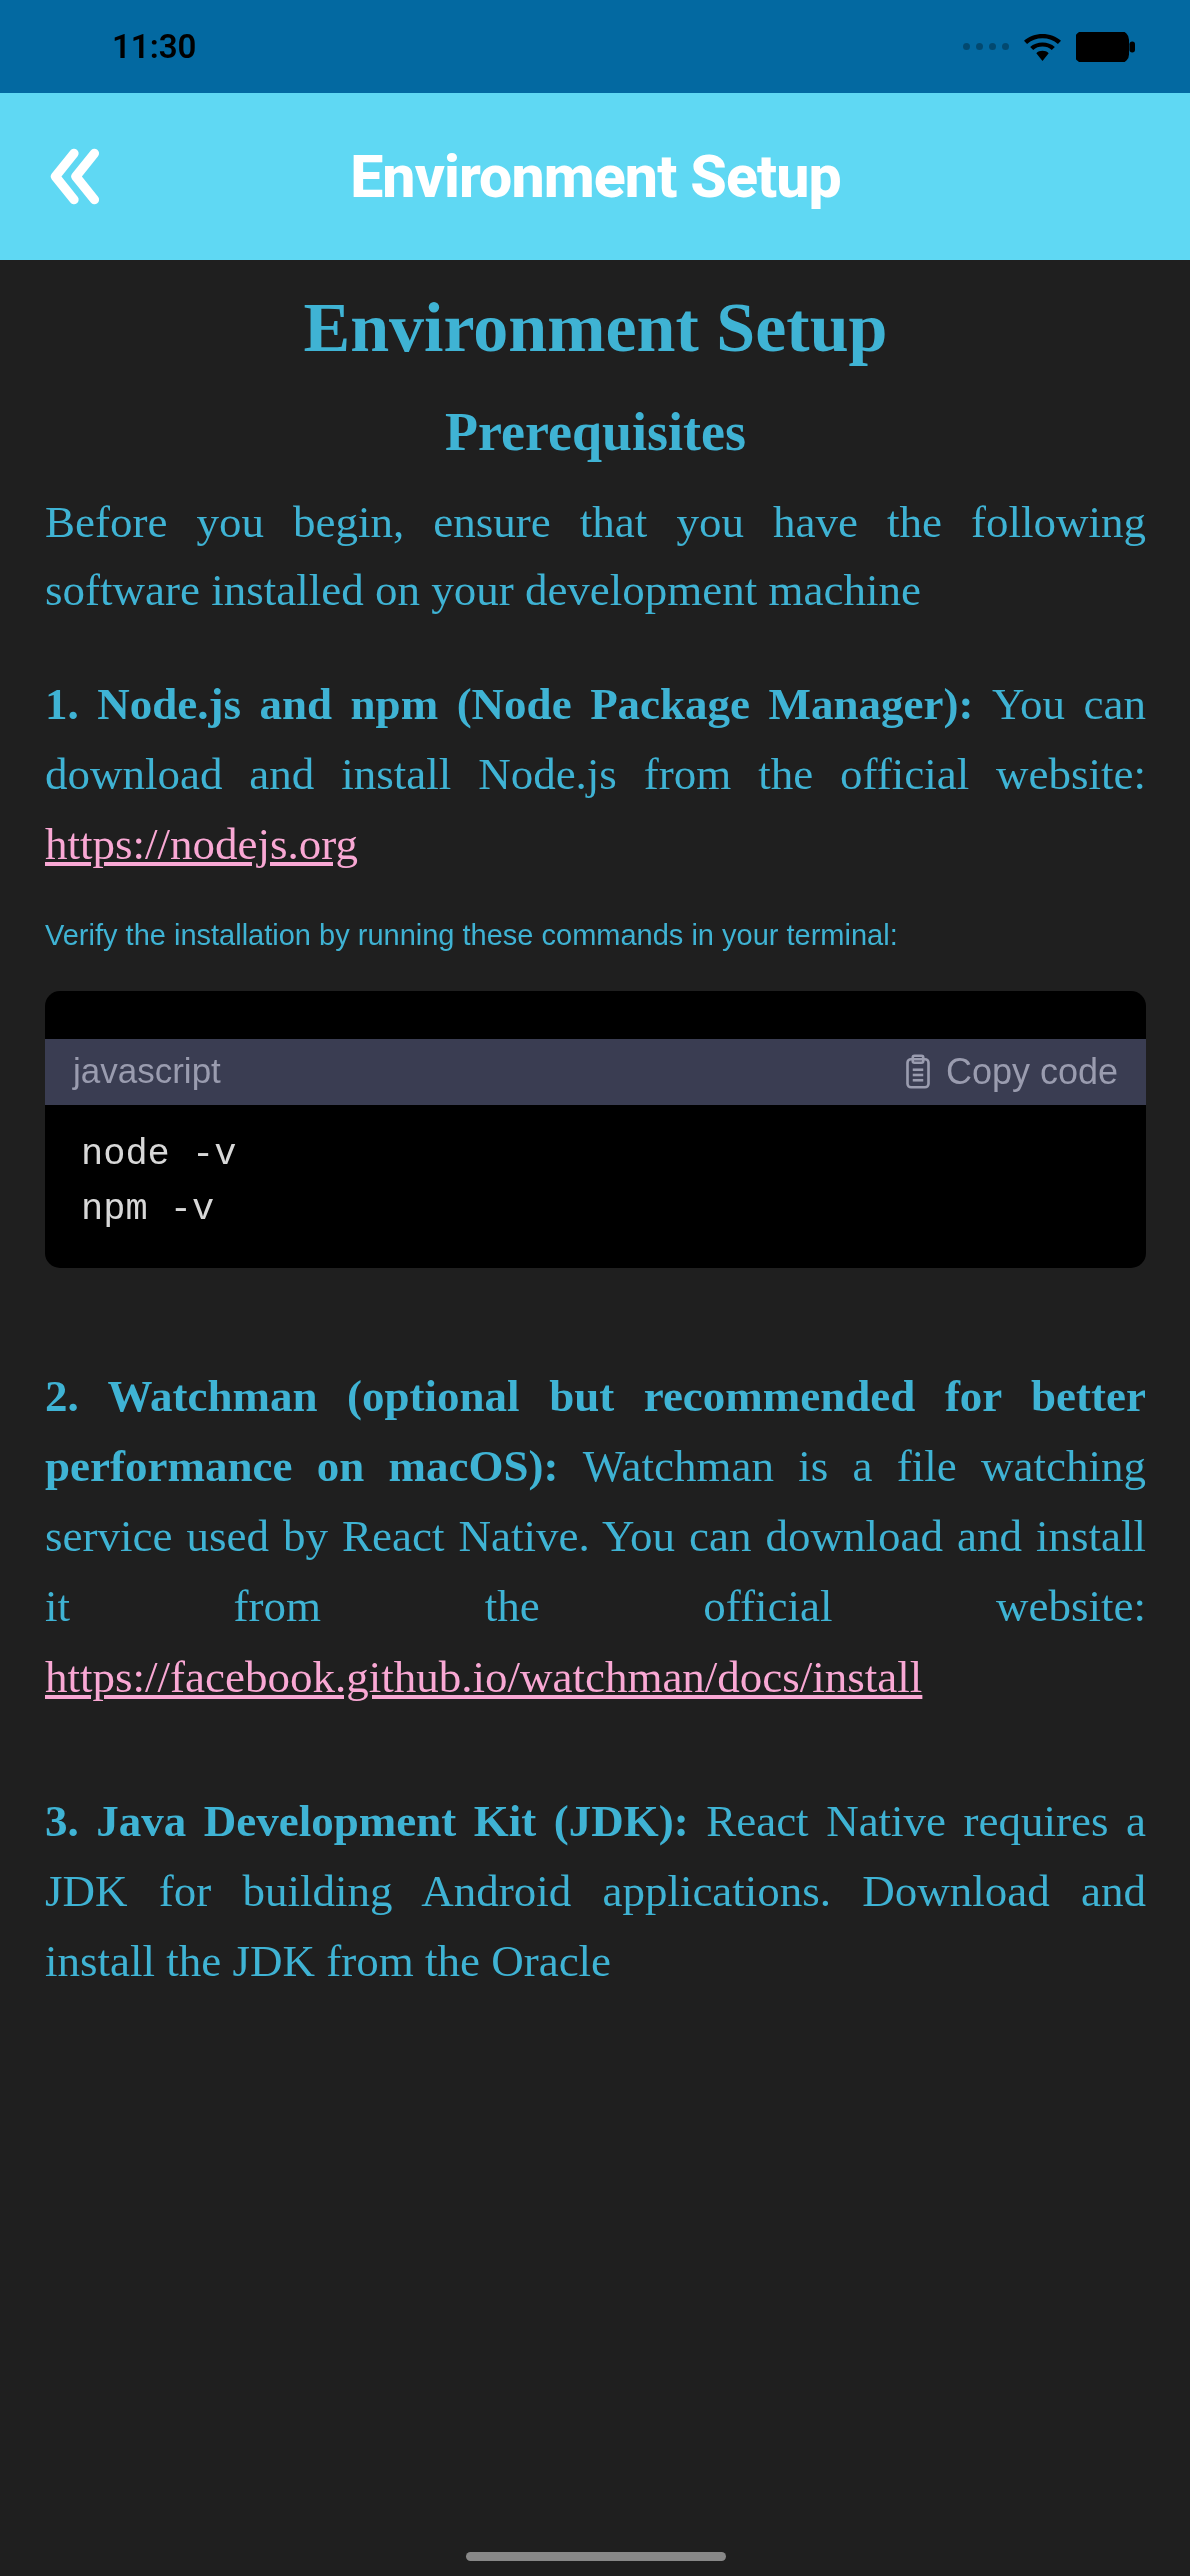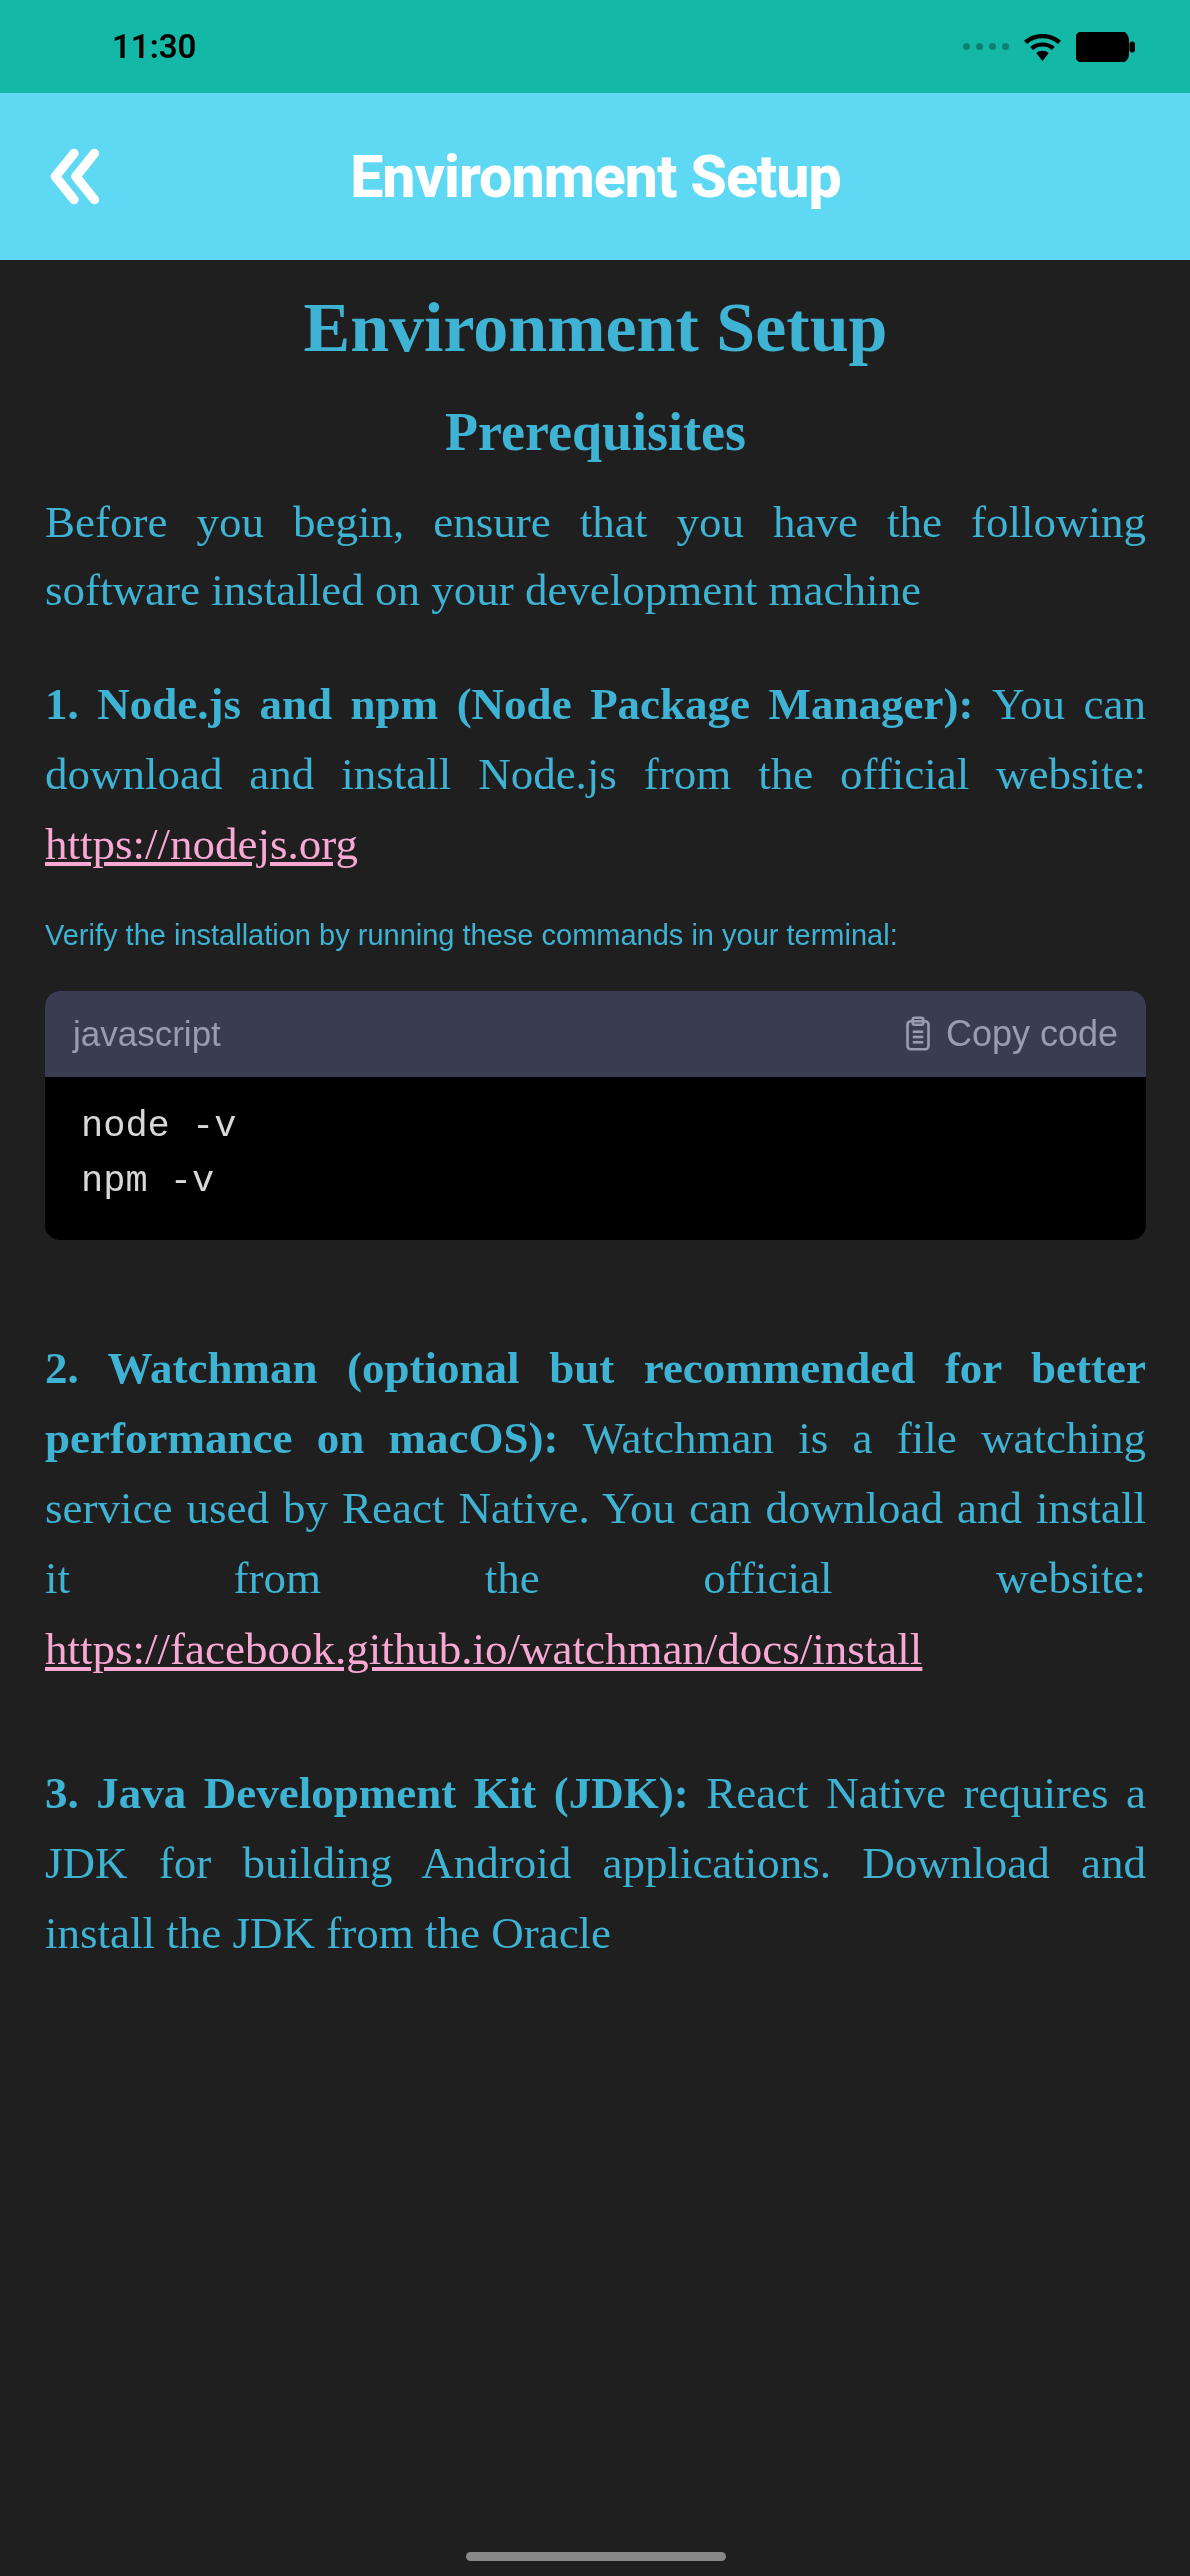--- a/index.html
+++ b/index.html
@@ -10,21 +10,21 @@
     body {
       width: 1191px;
       height: 2576px;
       background: #1f1f1f;
       font-family: -apple-system, BlinkMacSystemFont, "Segoe UI", Roboto, sans-serif;
       overflow: hidden;
       position: relative;
     }
     .status-bar {
       height: 93px;
-      background: #14b8a6;
+      background: #0369a1;
       display: flex;
       align-items: center;
       justify-content: space-between;
       padding: 12px 56px;
       color: #000;
     }
     .status-time {
       font-size: 33px;
       font-weight: 600;
       margin-left: 56px;
@@ -134,24 +134,25 @@
       margin-bottom: 33px;
     }
     .code-block {
       background: #000;
       border-radius: 15px;
       overflow: hidden;
       margin-bottom: 93px;
     }
     .code-header {
       background: #3a3d52;
-      padding: 22px 28px;
+      padding: 12px 28px;
       display: flex;
       justify-content: space-between;
-      align-items: center;
+      align-items: flex-start;
+      margin-top: 48px;
     }
     .code-lang {
       color: #9a9caf;
       font-size: 35px;
       font-family: -apple-system, sans-serif;
     }
     .copy-button {
       display: flex;
       align-items: center;
       gap: 13px;

